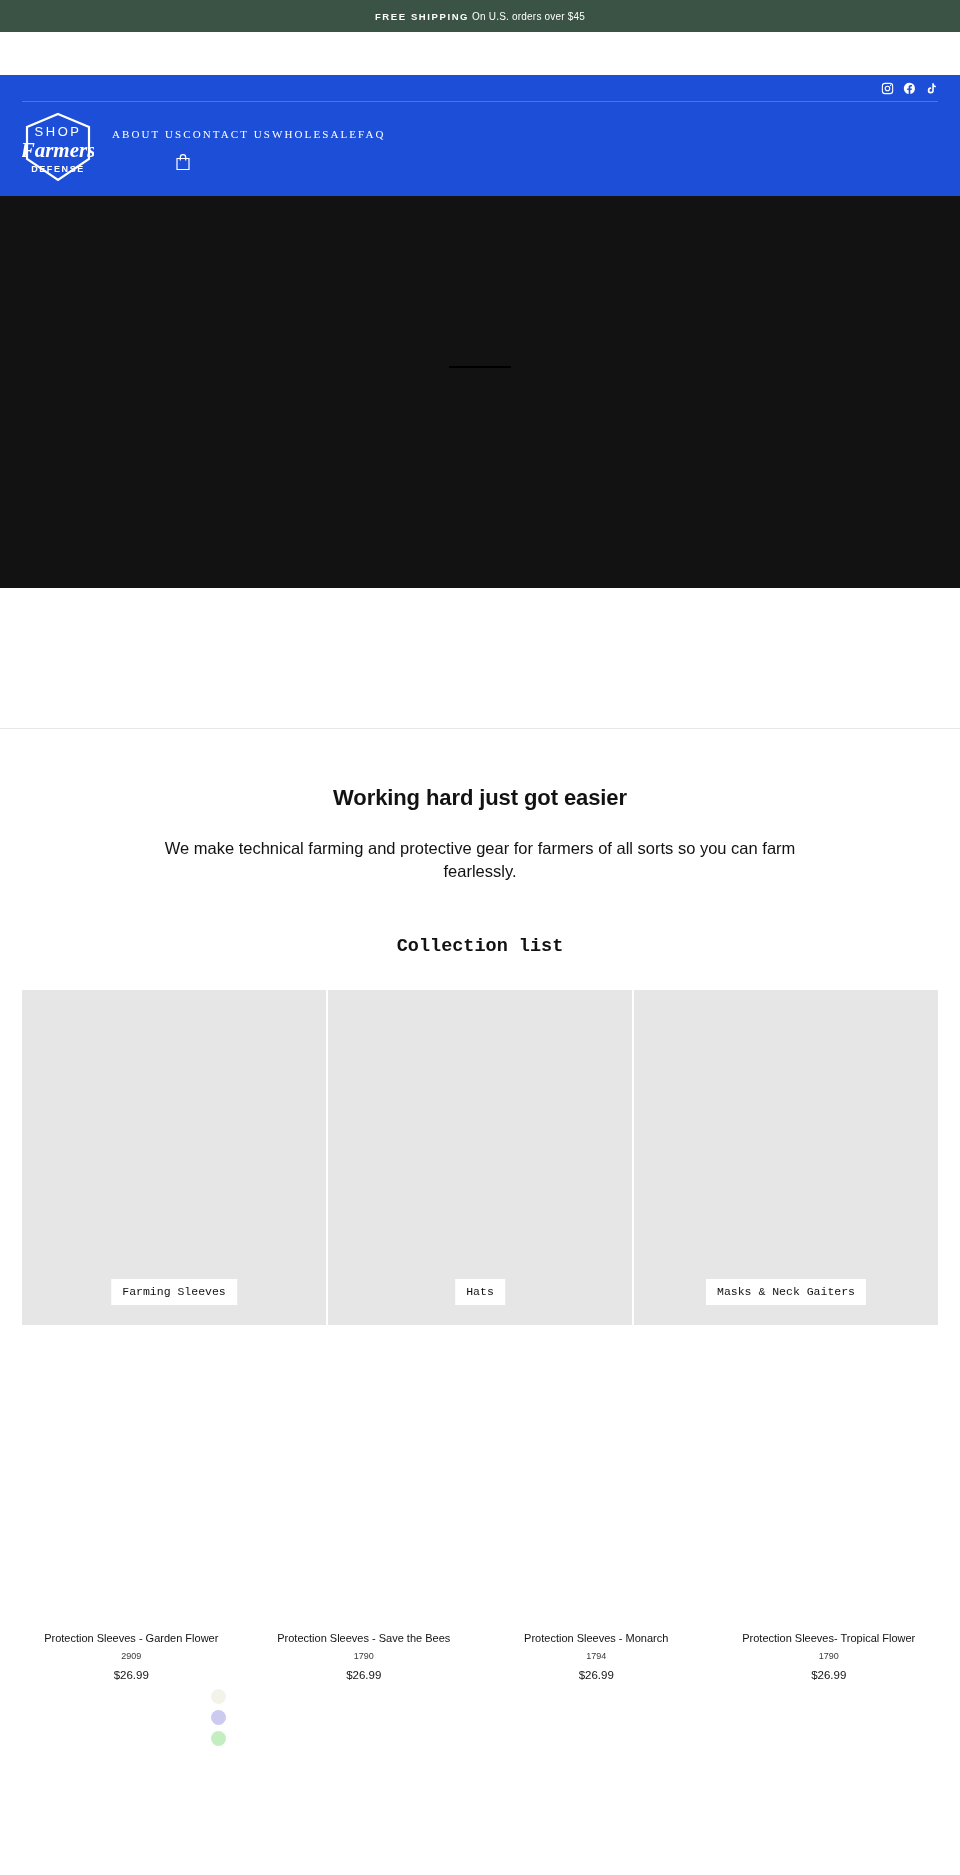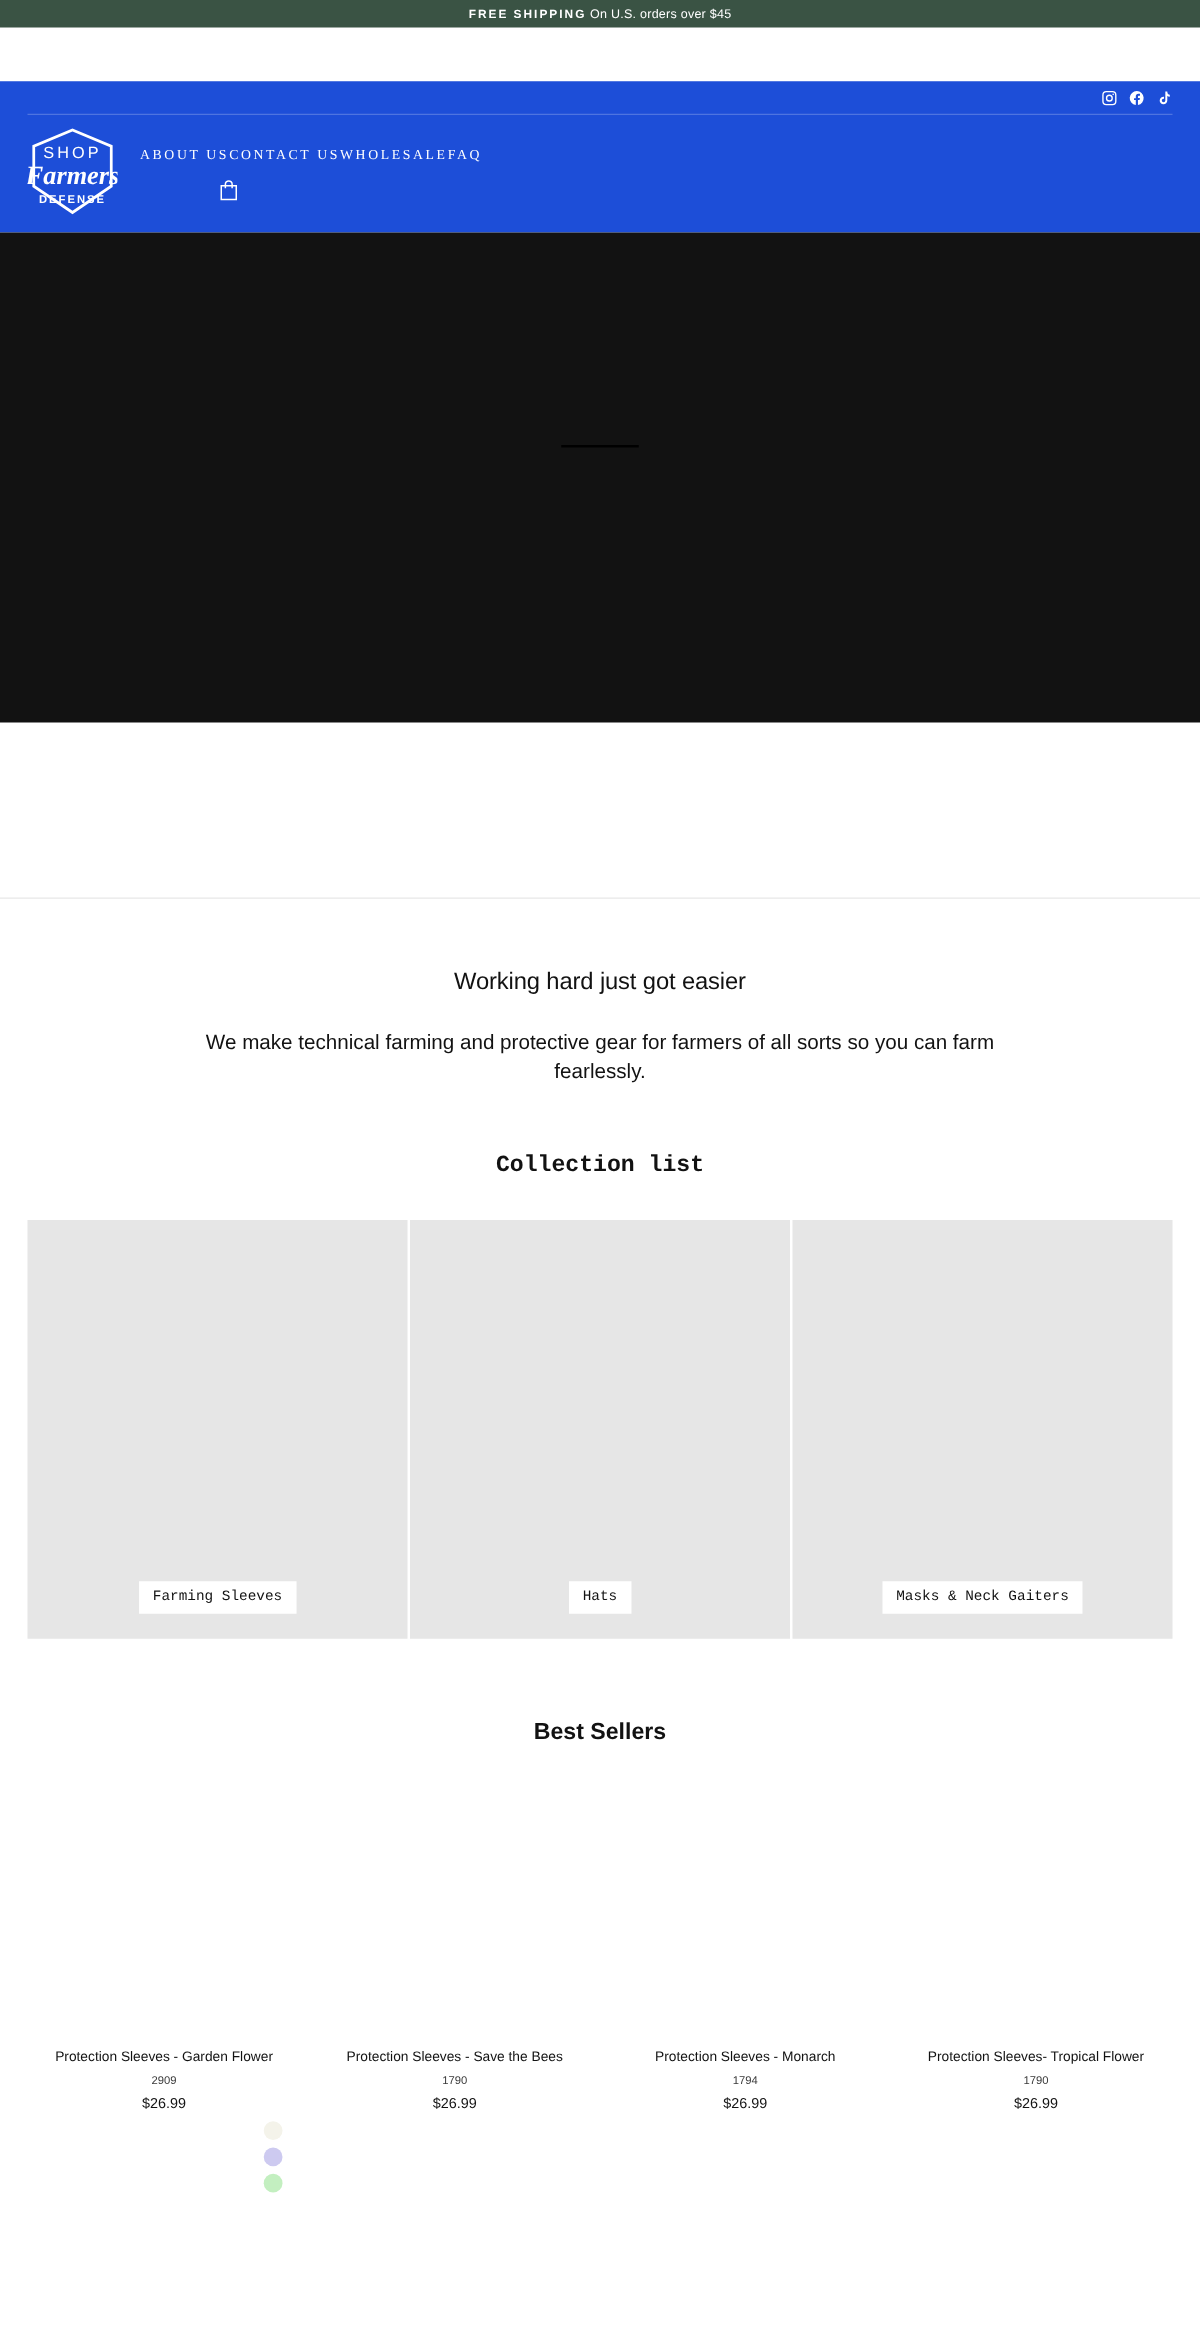--- a/index.html
+++ b/index.html
@@ -8,21 +8,21 @@
     font-family: "Liberation Sans", sans-serif;
     background:#ffffff;
     color:#121212;
     width:960px;
     overflow-x:hidden;
   }
 
   
   .announcement-bar{
     background:#3a5344;
-    height:22px;
+    height:32px;
     display:flex;
     align-items:center;
     justify-content:center;
     color:#ffffff;
   }
   .announcement-text{
     font-size:10px;
     letter-spacing:.2px;
     white-space:nowrap;
   }
@@ -130,22 +130,22 @@
     background:#e8e8e8;
     width:100%;
   }
 
   
   .intro{
     padding:56px 130px 0 130px;
     text-align:center;
   }
   .intro-heading{
-    font-size:19px;
-    font-weight:400;
+    font-size:22px;
+    font-weight:700;
     letter-spacing:-.1px;
     color:#121212;
   }
   .intro-body{
     margin-top:26px;
     font-size:16.5px;
     line-height:1.38;
     color:#121212;
     font-weight:400;
   }
@@ -325,21 +325,20 @@
     </div>
 
     <div class="collection-card">
       <span class="collection-label">Masks &amp; Neck Gaiters</span>
     </div>
 
   </div>
 </section>
 
 <section class="bestsellers-section">
-  <h2 class="section-title">Best Sellers</h2>
 
   <div class="product-grid">
 
     <div class="product-card">
       <div class="product-image"></div>
       <div class="product-title">Protection Sleeves - Garden Flower</div>
       <div class="product-sku">2909</div>
       <div class="product-price">$26.99</div>
     </div>
 

